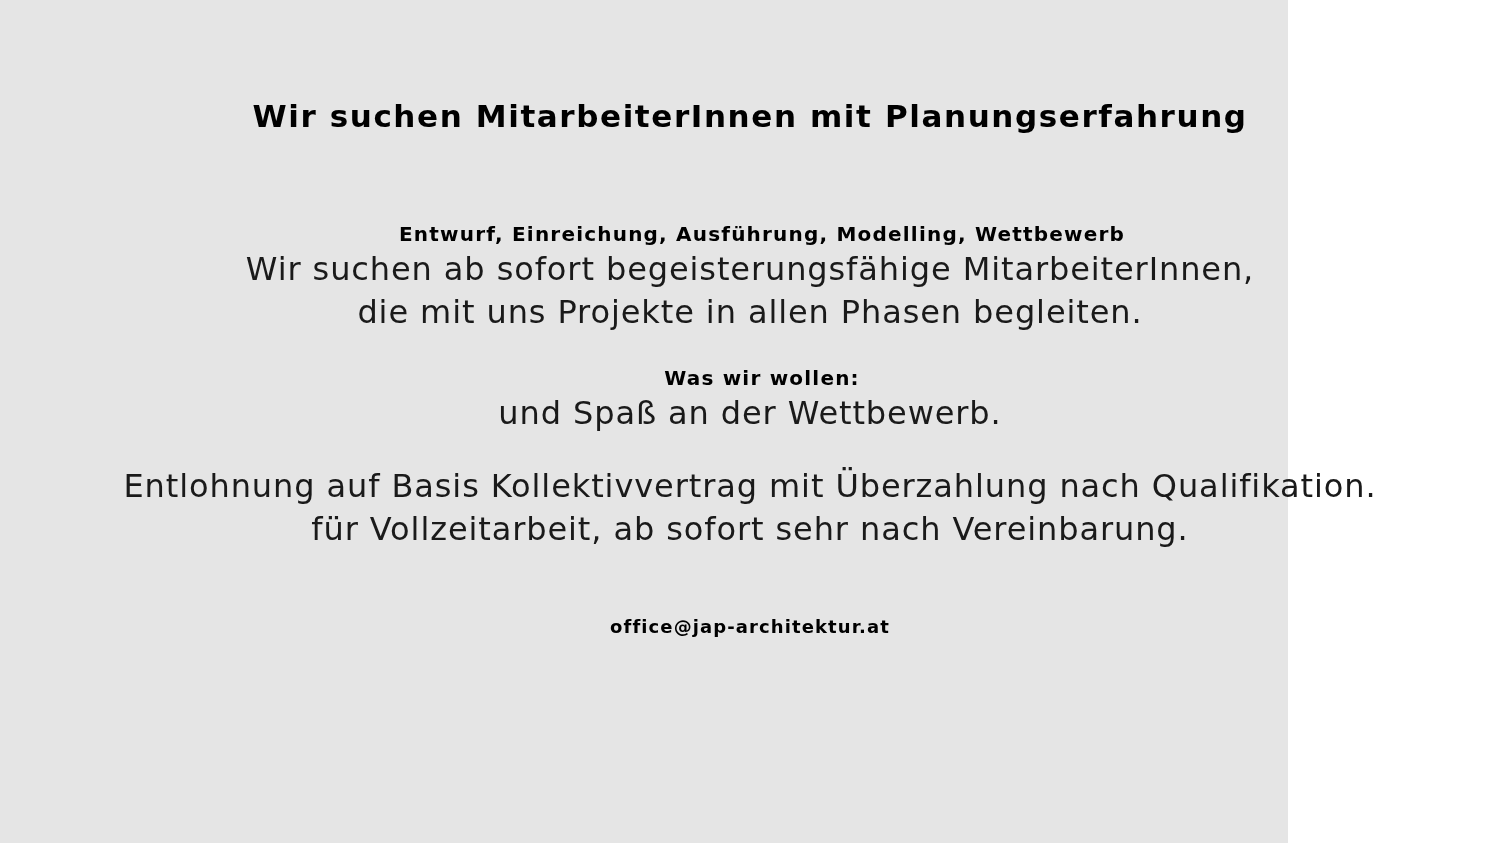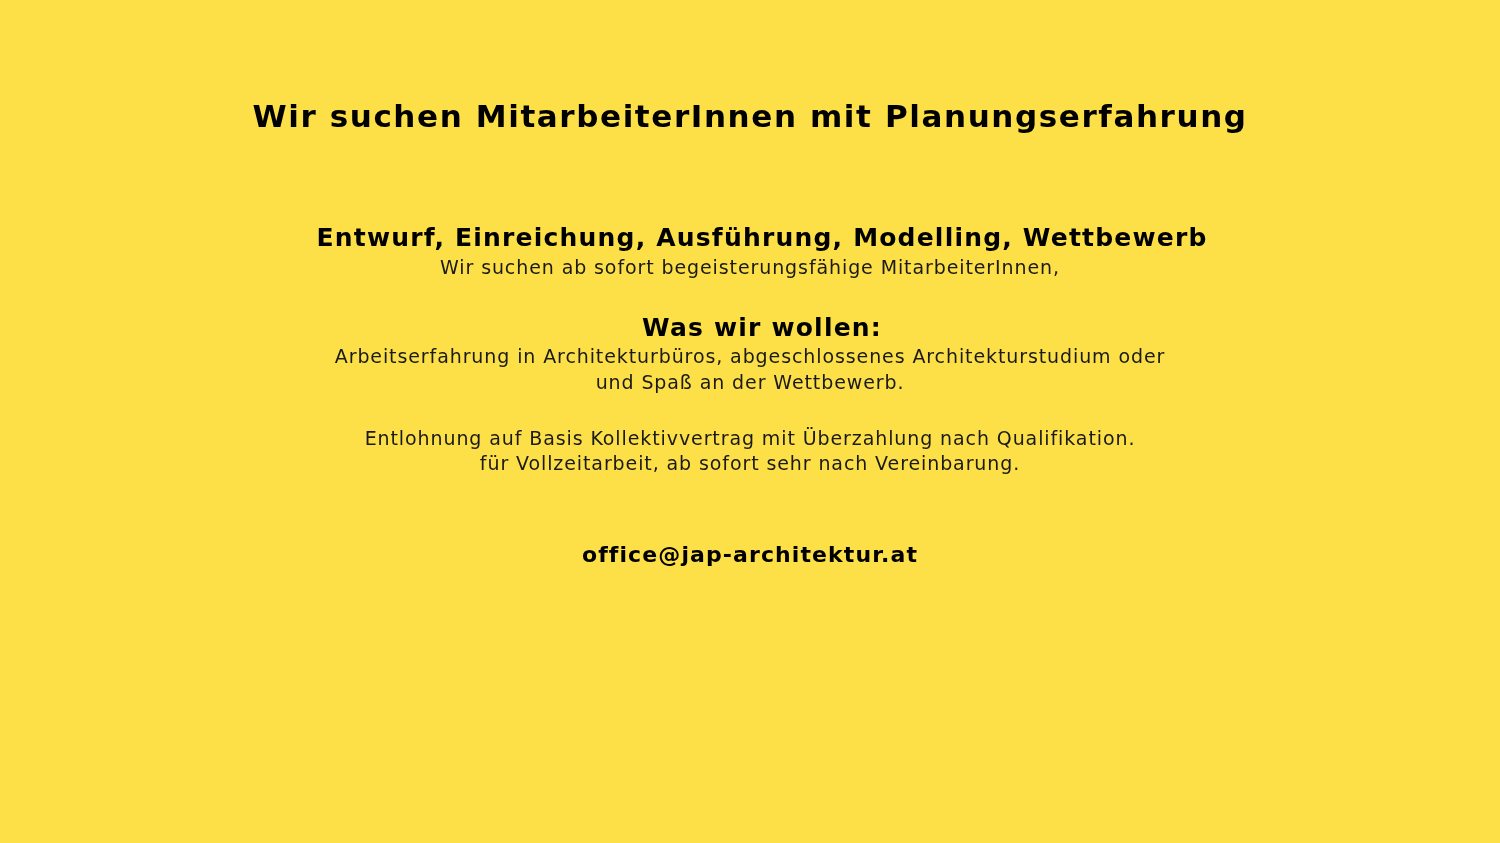--- a/index.html
+++ b/index.html
@@ -9,23 +9,23 @@
   }
   body {
     width: 1500px;
     height: 843px;
     font-family: "DejaVu Sans", sans-serif;
     color: #111111;
     overflow: hidden;
   }
   .page {
     position: relative;
-    width: 1500px;
+    width: 1288px;
     height: 843px;
-    background: #fde047;
+    background: #e5e5e5;
     box-sizing: border-box;
   }
   .content {
     position: absolute;
     left: 0;
     top: 0;
     width: 1500px;
     text-align: center;
   }
 
@@ -36,66 +36,66 @@
     color: #000000;
     margin-top: 98px;
     line-height: 1.2;
   }
 
   .spacer-1 { height: 86px; }
 
   .block { margin: 0; }
 
   .subhead {
-    font-size: 25px;
+    font-size: 20px;
     font-weight: bold;
     letter-spacing: 1.2px;
     color: #000000;
     line-height: 1.35;
     padding-left: 24px;
   }
 
   .body-line {
-    font-size: 19px;
+    font-size: 32px;
     font-weight: normal;
     letter-spacing: 0.9px;
     color: #1a1a1a;
     line-height: 1.35;
   }
   .gap-md { height: 30px; }
   .gap-lg { height: 34px; }
 
   .email {
-    font-size: 22px;
+    font-size: 18px;
     font-weight: bold;
     letter-spacing: 1.1px;
     color: #000000;
     line-height: 1.3;
   }
 </style>
 </head>
 <body>
 
 <div class="page">
   <div class="content">
 
     <div class="headline">Wir suchen MitarbeiterInnen mit Planungserfahrung</div>
 
     <div class="spacer-1"></div>
 
     <div class="block">
       <div class="subhead">Entwurf, Einreichung, Ausführung, Modelling, Wettbewerb</div>
       <div class="body-line">Wir suchen ab sofort begeisterungsfähige MitarbeiterInnen,</div>
+      <div class="body-line">die mit uns Projekte in allen Phasen begleiten.</div>
     </div>
 
     <div class="gap-md"></div>
 
     <div class="block">
       <div class="subhead">Was wir wollen:</div>
-      <div class="body-line">Arbeitserfahrung in Architekturbüros, abgeschlossenes Architekturstudium oder</div>
       <div class="body-line">und Spaß an der Wettbewerb.</div>
     </div>
 
     <div class="gap-md"></div>
 
     <div class="block">
       <div class="body-line">Entlohnung auf Basis Kollektivvertrag mit Überzahlung nach Qualifikation.</div>
       <div class="body-line">für Vollzeitarbeit, ab sofort sehr nach Vereinbarung.</div>
     </div>
 

